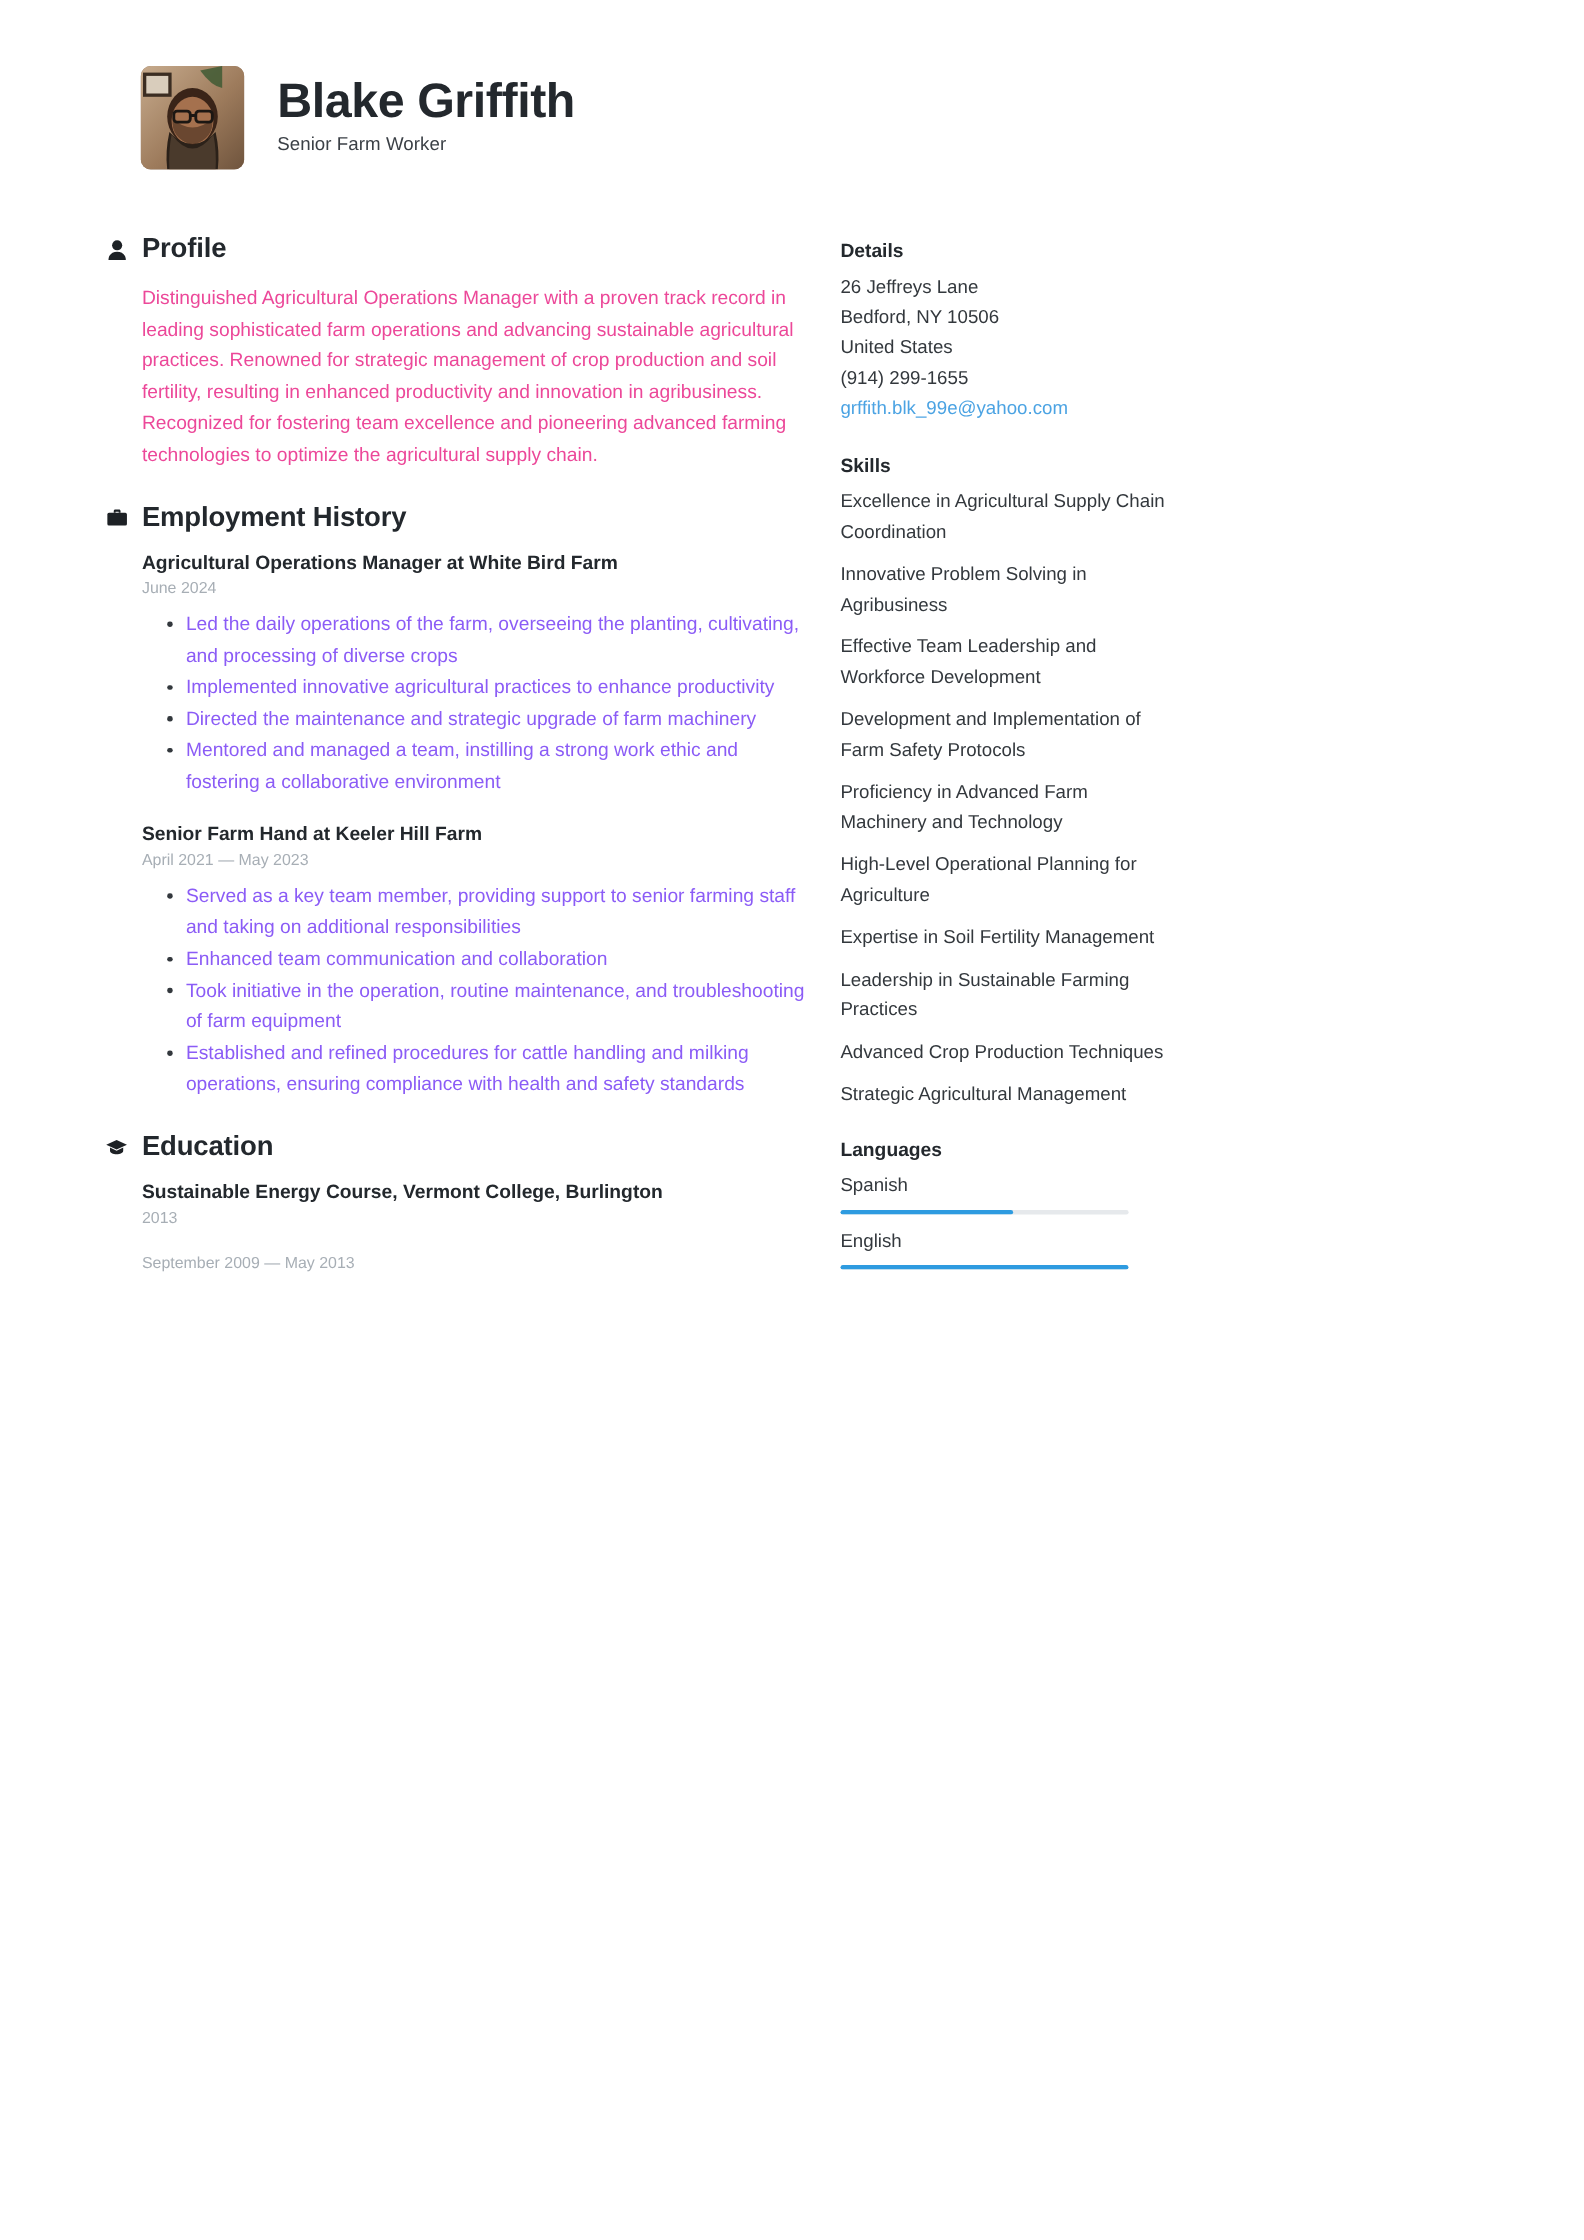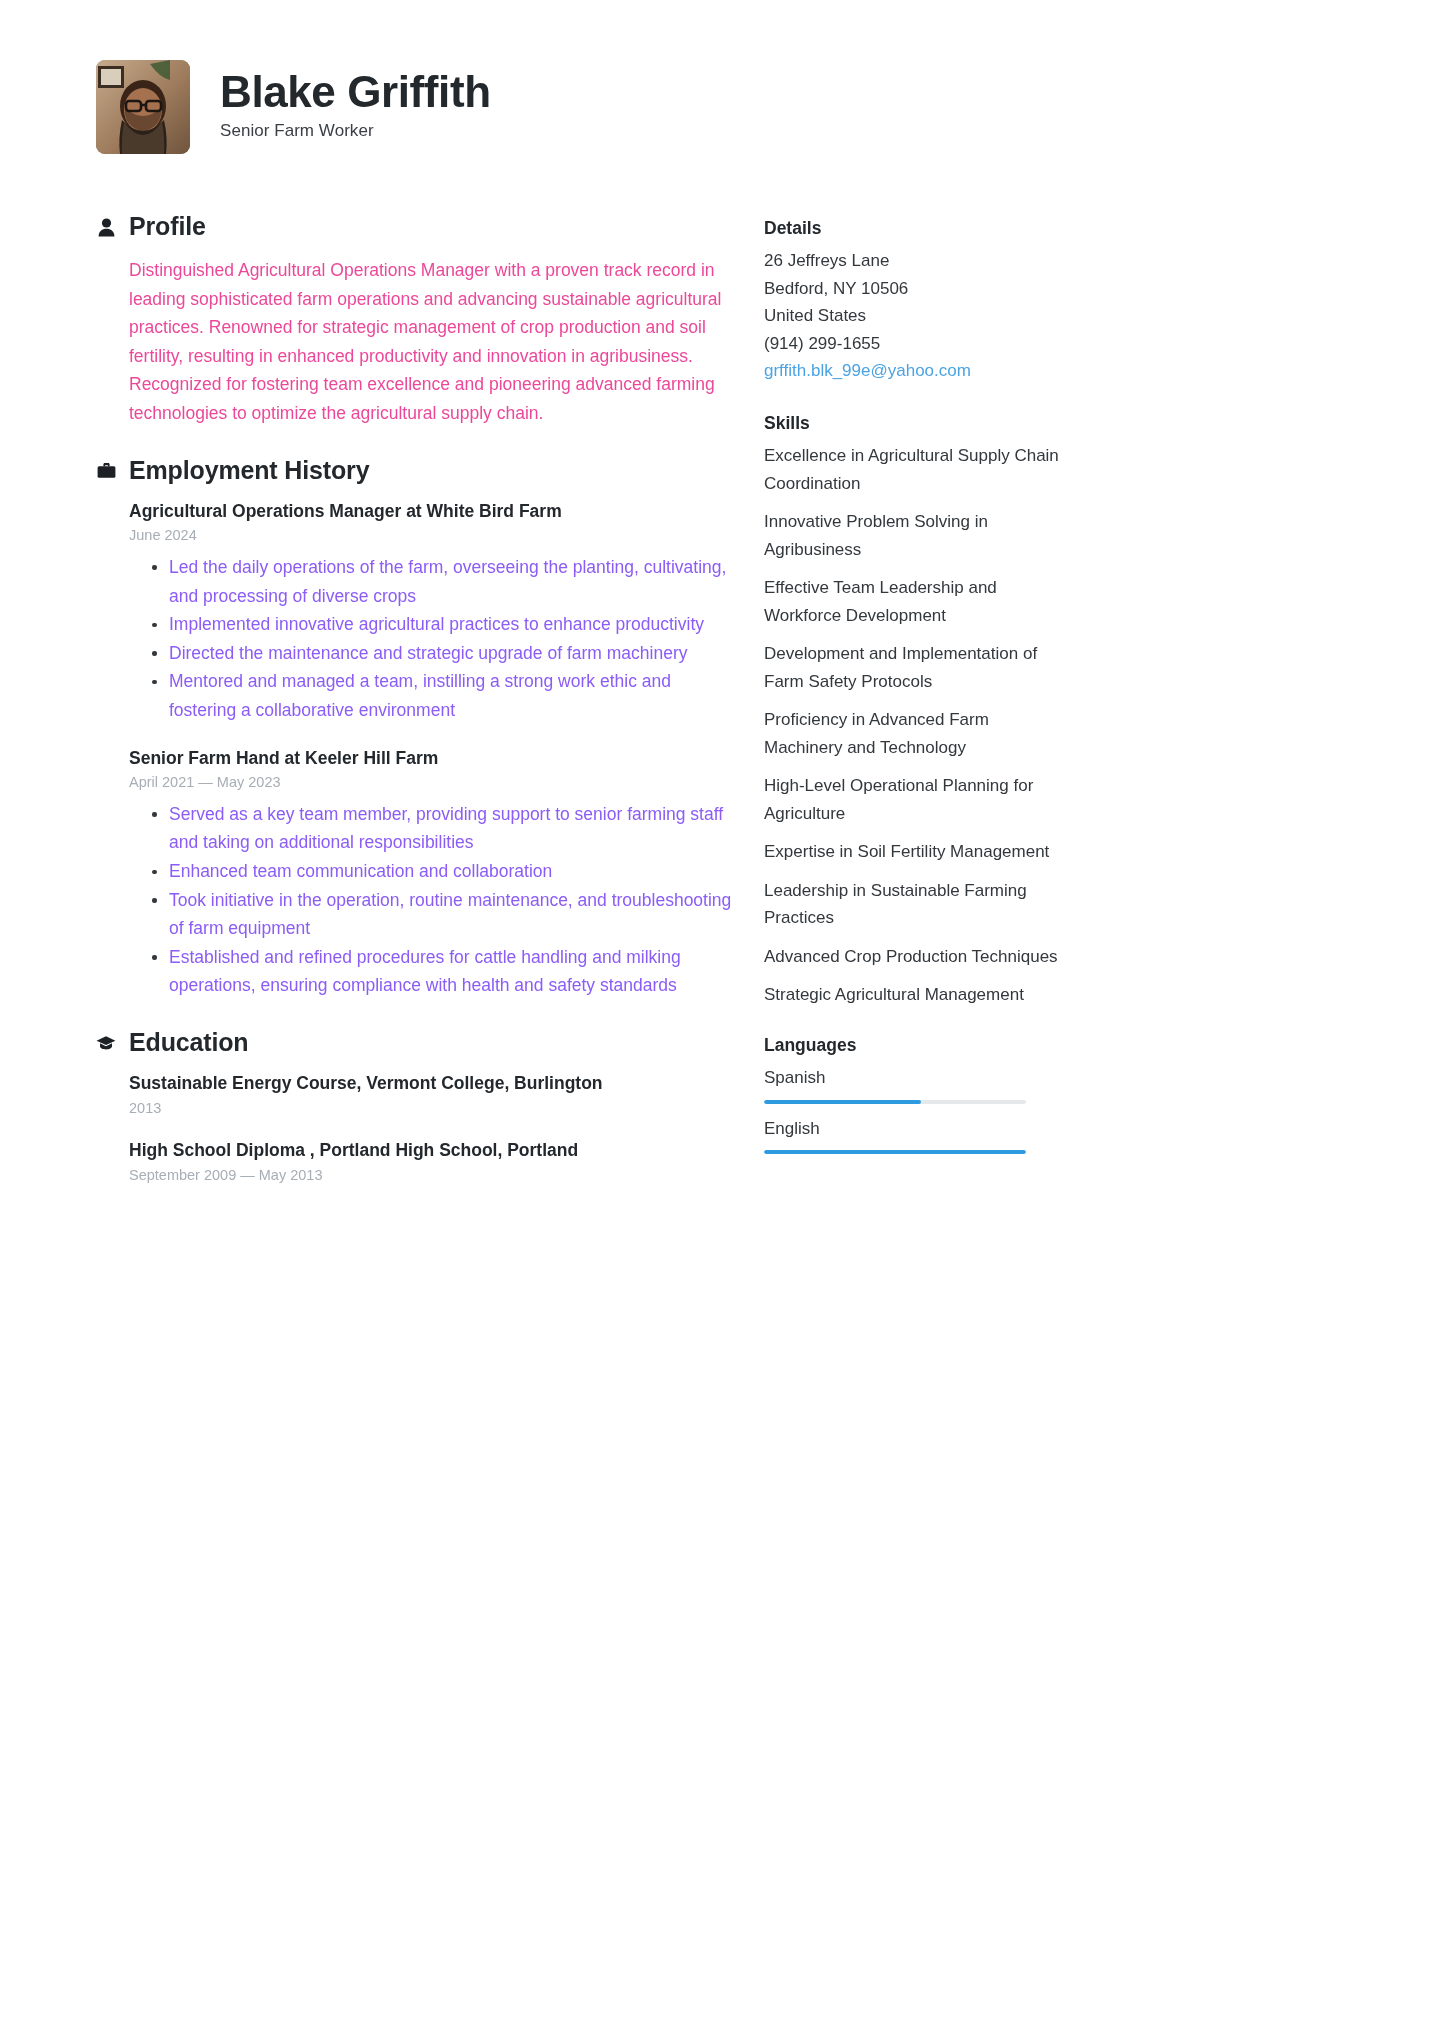--- a/index.html
+++ b/index.html
@@ -19,20 +19,21 @@
     padding: 52px 78px 0 96px;
   }
 
   
   .header {
     display: flex;
     align-items: center;
     gap: 30px;
     margin-bottom: 48px;
     height: 110px;
+    margin-left: 32px;
   }
   .avatar {
     width: 94px;
     height: 94px;
     border-radius: 9px;
     overflow: hidden;
     flex: 0 0 auto;
     position: relative;
     background: #8b6f55;
   }
@@ -287,21 +288,20 @@
             </svg>
           </span>
           <span class="section-title">Education</span>
         </div>
         <div class="section-body">
           <div class="edu-entry">
             <div class="entry-title">Sustainable Energy Course,  Vermont College, Burlington</div>
             <div class="entry-date">2013</div>
           </div>
           <div class="edu-entry">
-            <div class="entry-title">High School Diploma , Portland High School, Portland</div>
             <div class="entry-date">September 2009 — May 2013</div>
           </div>
         </div>
       </div>
 
     </div>
 
     <div class="col-side">
 
       <div class="side-block">

